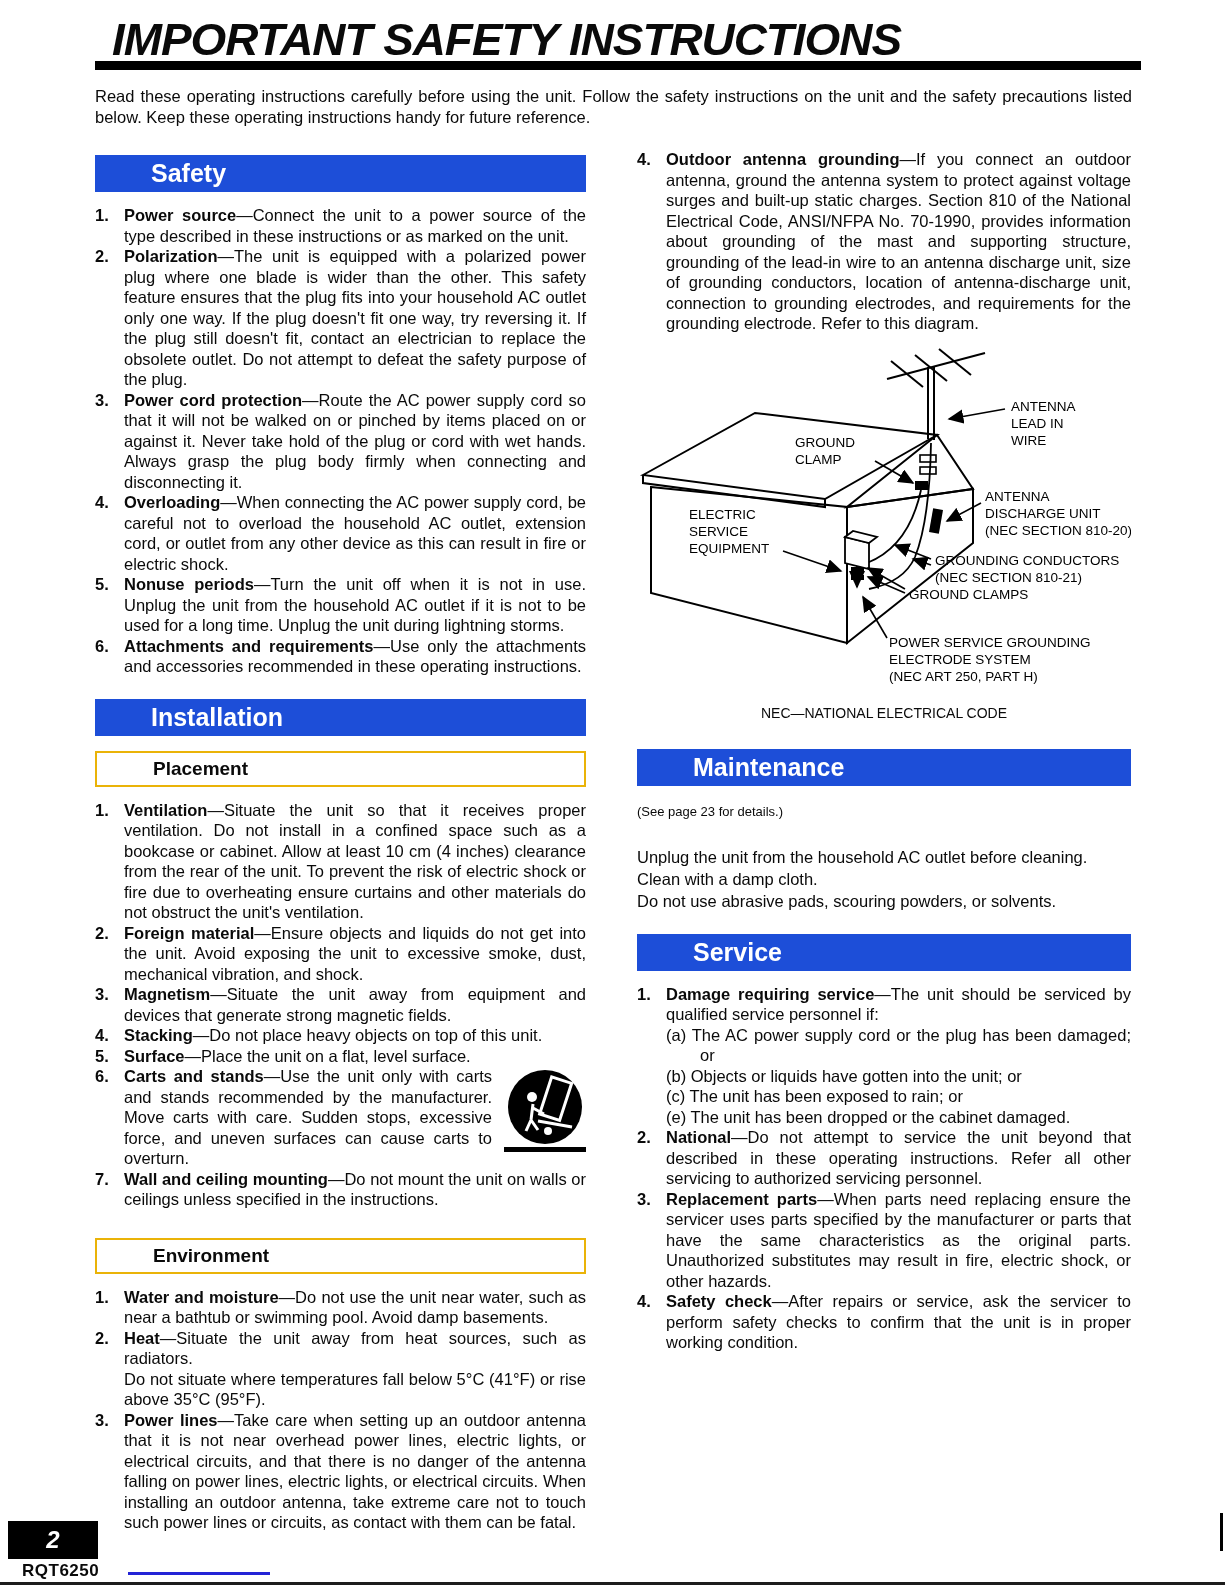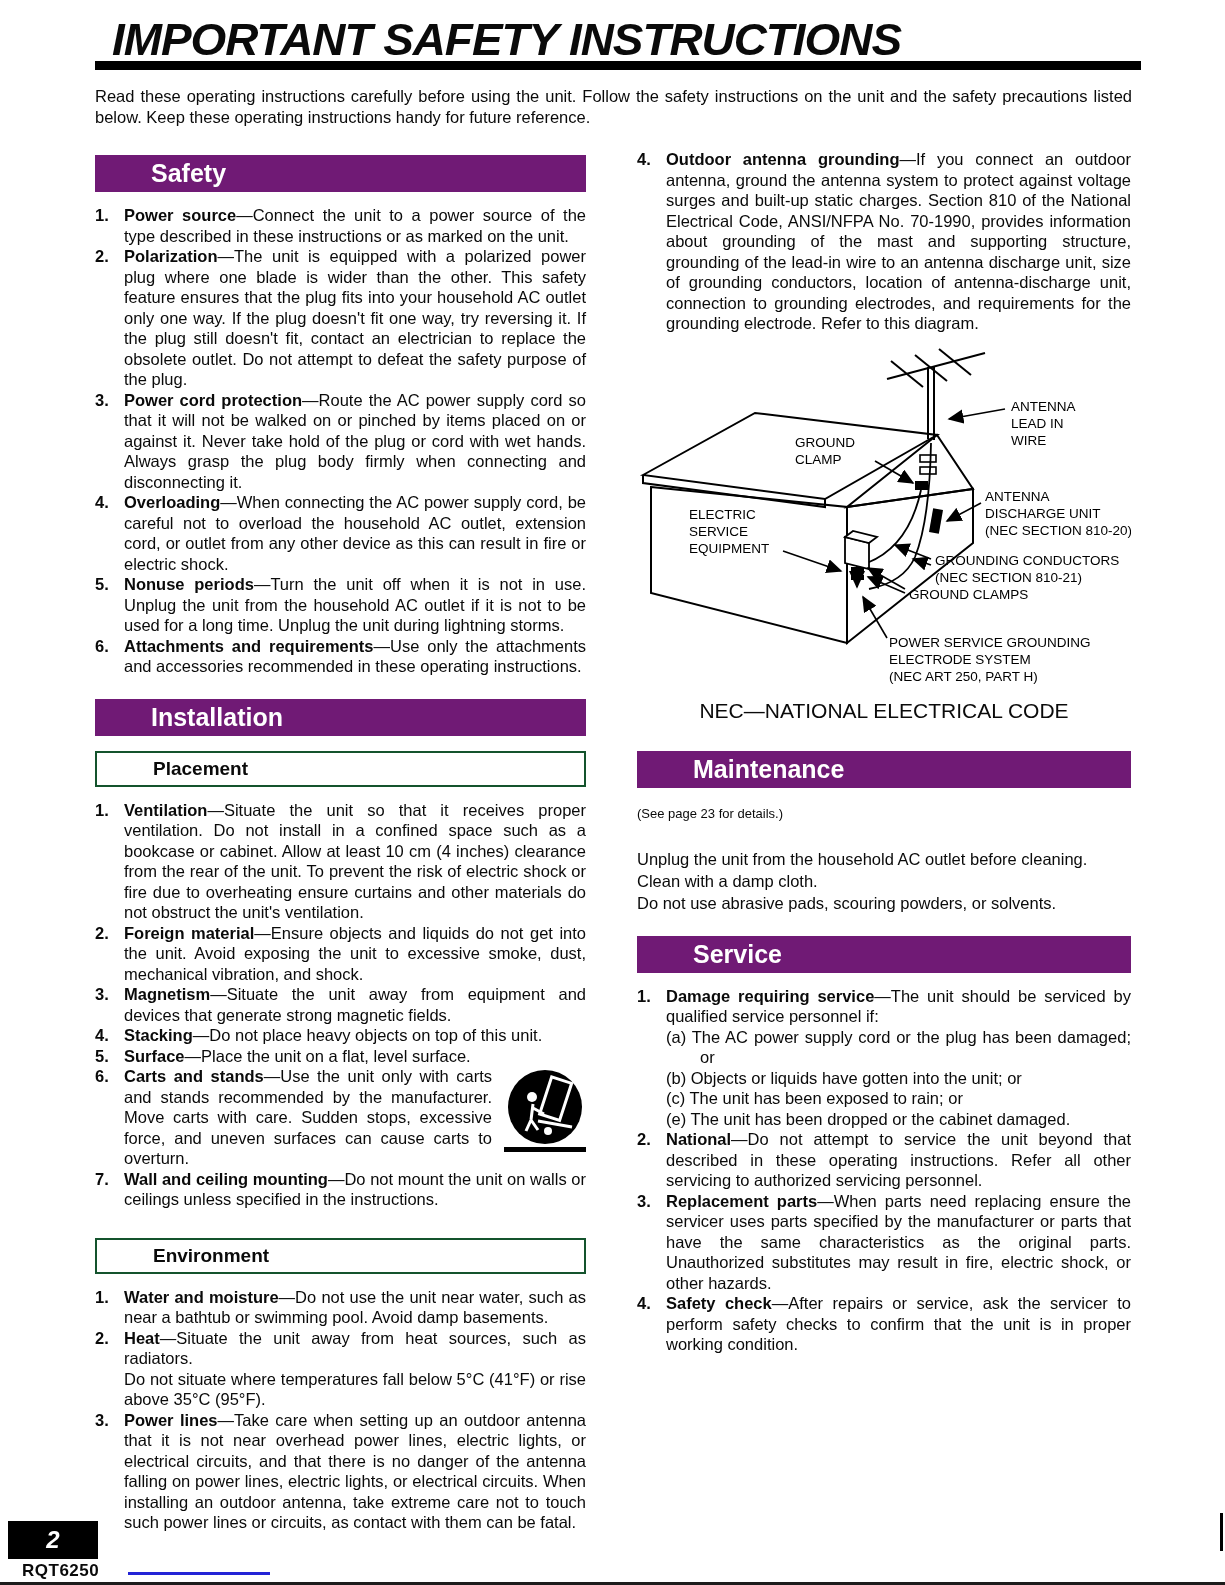--- a/index.html
+++ b/index.html
@@ -6,34 +6,34 @@
   .page{position:relative;width:1225px;height:1585px;background:#fff;overflow:hidden;
         font-family:"Liberation Sans",sans-serif;color:#0a0a0a;}
   .title{position:absolute;left:112px;top:14px;margin:0;font-size:45px;font-weight:bold;
          font-style:italic;letter-spacing:-1px;white-space:nowrap;transform:scaleX(1.02);transform-origin:left;}
   .title-rule{position:absolute;left:95px;top:61px;width:1046px;height:9px;background:#000;}
   .intro{position:absolute;left:95px;top:86px;width:1037px;font-size:16.5px;line-height:21px;
          text-align:justify;margin:0;}
   .col{position:absolute;}
   .col-left{left:95px;top:155px;width:491px;}
   .col-right{left:637px;top:149px;width:494px;}
-  .bar{background:#701a75;color:#fff;font-weight:bold;font-size:25px;height:37px;line-height:37px;
+  .bar{background:#1d4ed8;color:#fff;font-weight:bold;font-size:25px;height:37px;line-height:37px;
        padding-left:56px;box-sizing:border-box;}
-  .subbox{border:2px solid #14532d;font-weight:bold;font-size:19px;height:36px;line-height:32px;
+  .subbox{border:2px solid #eab308;font-weight:bold;font-size:19px;height:36px;line-height:32px;
           padding-left:56px;box-sizing:border-box;margin-top:15px;background:#fff;}
   .ilist{margin-top:13px;font-size:16.5px;line-height:20.5px;}
   .item{position:relative;padding-left:29px;text-align:justify;}
   .item .num{position:absolute;left:0;top:0;font-weight:bold;}
   .item b{font-weight:bold;}
   .sub{padding-left:34px;text-indent:-34px;text-align:justify;}
   .mt30{margin-top:22px;} .mt28{margin-top:28px;}
   .cart-icon-wrap{float:right;margin:3px 0 4px 12px;}
   .diagram{display:block;margin:13px 0 0 0;}
   .diagram text{font-size:13.5px;fill:#000;font-family:"Liberation Sans",sans-serif;}
-  .nec-caption{text-align:center;font-size:21px;margin-top:8px;}
+  .nec-caption{text-align:center;font-size:14px;margin-top:14px;}
   .maint-note{font-size:13px;line-height:21px;margin-top:15px;}
   .maint-lines{font-size:16.5px;line-height:22px;margin-top:24px;}
   .pagenum-box{position:absolute;left:8px;top:1521px;width:90px;height:38px;background:#000;
                color:#fff;font-size:24px;font-weight:bold;font-style:italic;text-align:center;line-height:38px;}
   .model-code{position:absolute;left:22px;top:1561px;font-size:17px;font-weight:bold;letter-spacing:0.5px;}
   .blue-line{position:absolute;left:128px;top:1572px;width:142px;height:3px;background:#2323d6;}
   .bottom-edge{position:absolute;left:0;bottom:0;width:1225px;height:3px;background:#1c1c1c;}
   .right-tick{position:absolute;left:1220px;top:1513px;width:3px;height:38px;background:#000;}
 </style>
 </head>

